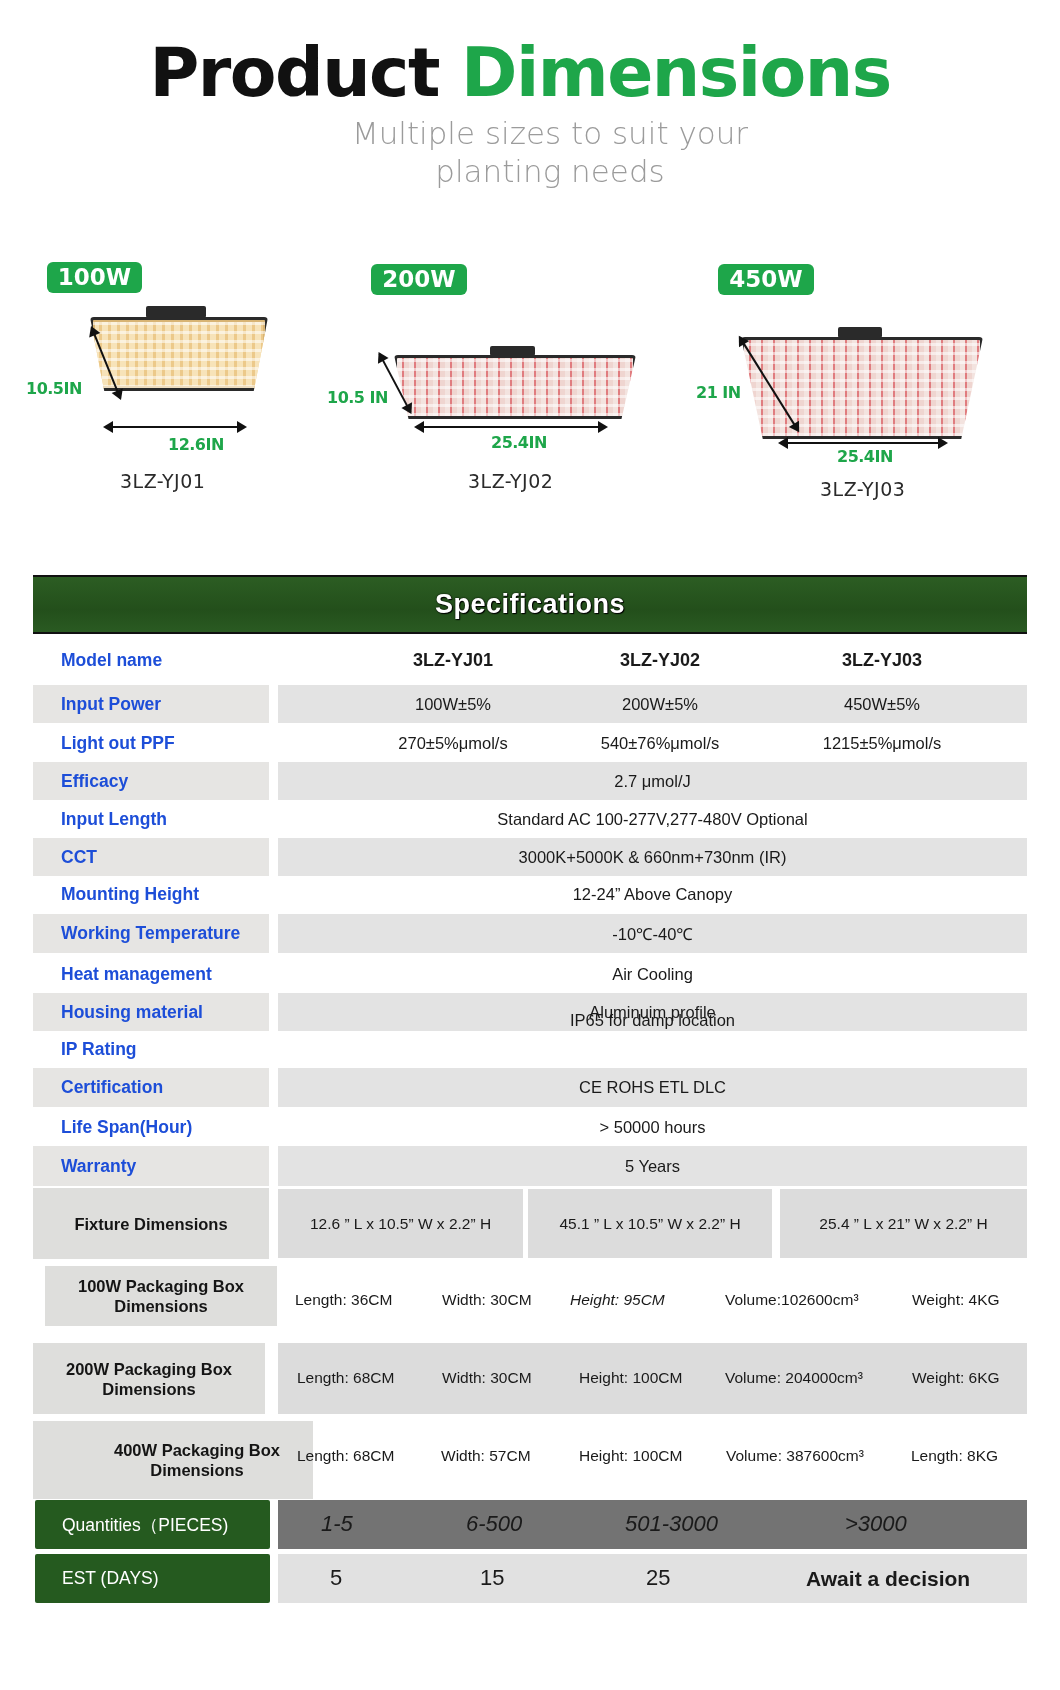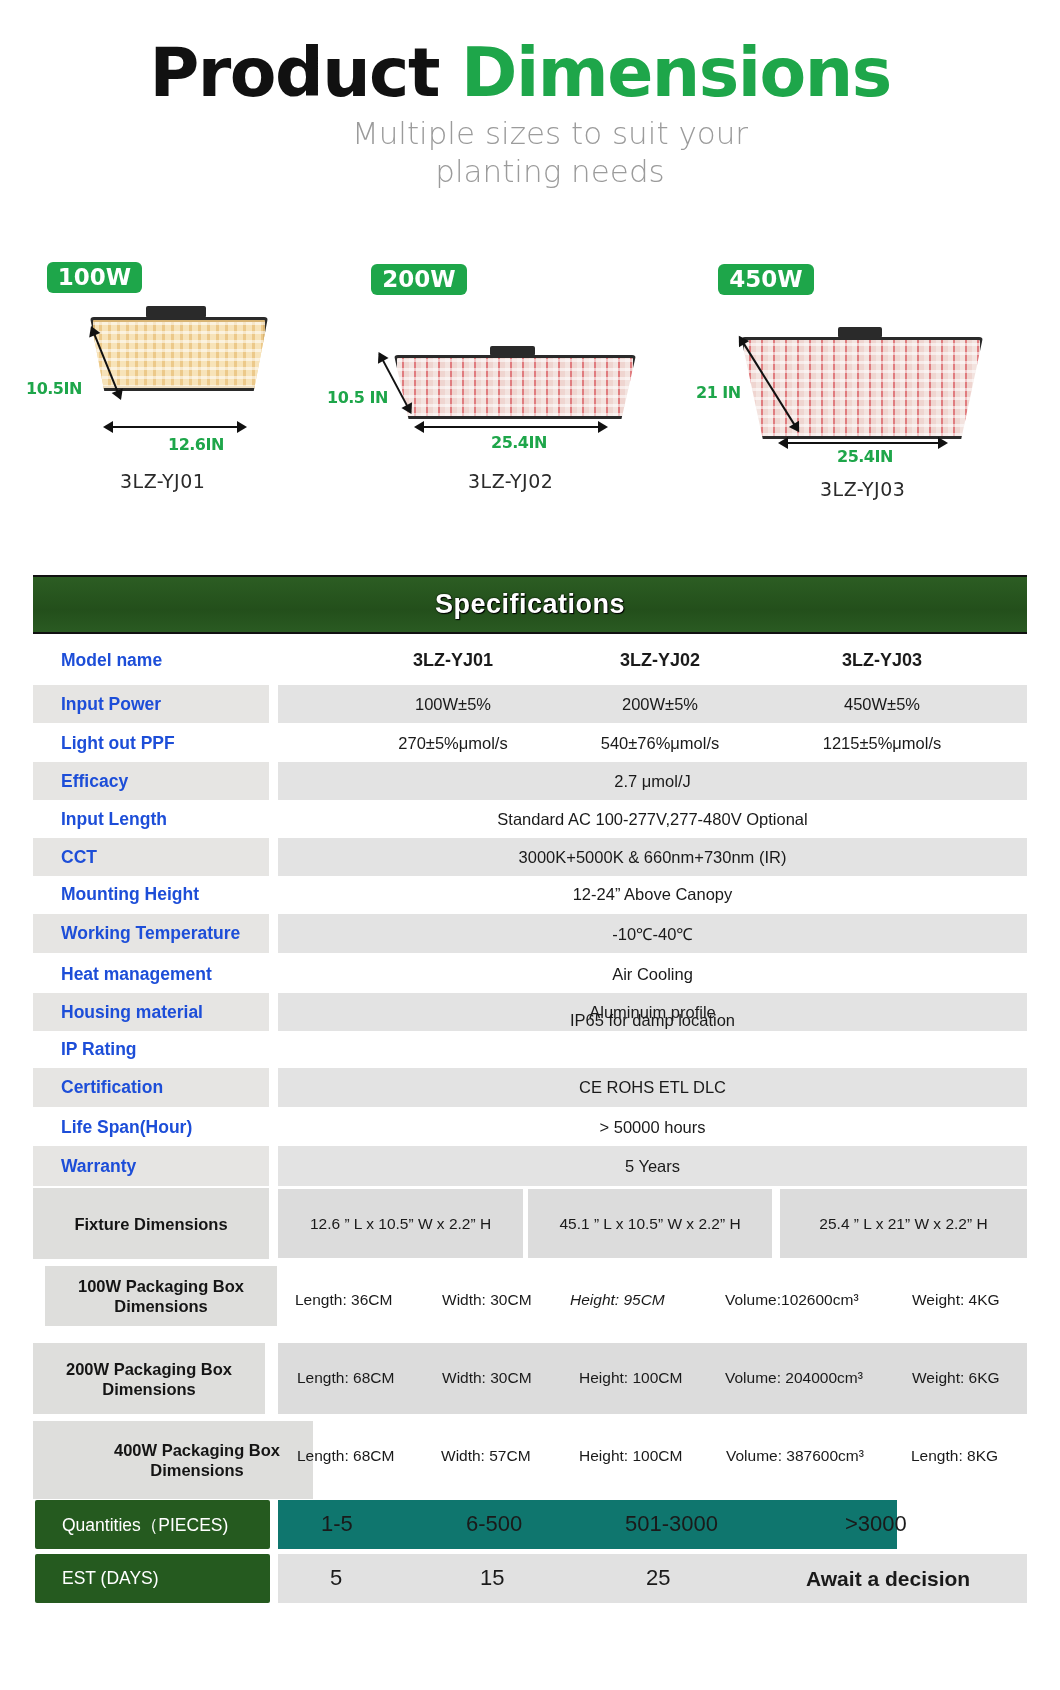--- a/index.html
+++ b/index.html
@@ -205,21 +205,21 @@
 </div>
 <div class="abs" style="left:278px;top:1421px;width:749px;height:71px;">
   <span class="pk" style="left:19px;top:26px;">Length: 68CM</span>
   <span class="pk" style="left:163px;top:26px;">Width: 57CM</span>
   <span class="pk" style="left:301px;top:26px;">Height: 100CM</span>
   <span class="pk" style="left:448px;top:26px;">Volume: 387600cm³</span>
   <span class="pk" style="left:633px;top:26px;">Length: 8KG</span>
 </div>
 
 <div class="abs green-lbl" style="top:1500px;height:49px;">Quantities（PIECES)</div>
-<div class="abs" style="left:278px;top:1500px;width:619px;height:49px;background:#0f766e;">
+<div class="abs" style="left:278px;top:1500px;width:749px;height:49px;background:#737373;font-style:italic;">
   <span class="qty" style="left:43px;top:11px;">1-5</span>
   <span class="qty" style="left:188px;top:11px;">6-500</span>
   <span class="qty" style="left:347px;top:11px;">501-3000</span>
   <span class="qty" style="left:567px;top:11px;">&gt;3000</span>
 </div>
 
 <div class="abs green-lbl" style="top:1554px;height:49px;">EST (DAYS)</div>
 <div class="abs" style="left:278px;top:1554px;width:749px;height:49px;background:#e1e1e1;">
   <span class="qty" style="left:52px;top:11px;">5</span>
   <span class="qty" style="left:202px;top:11px;">15</span>

